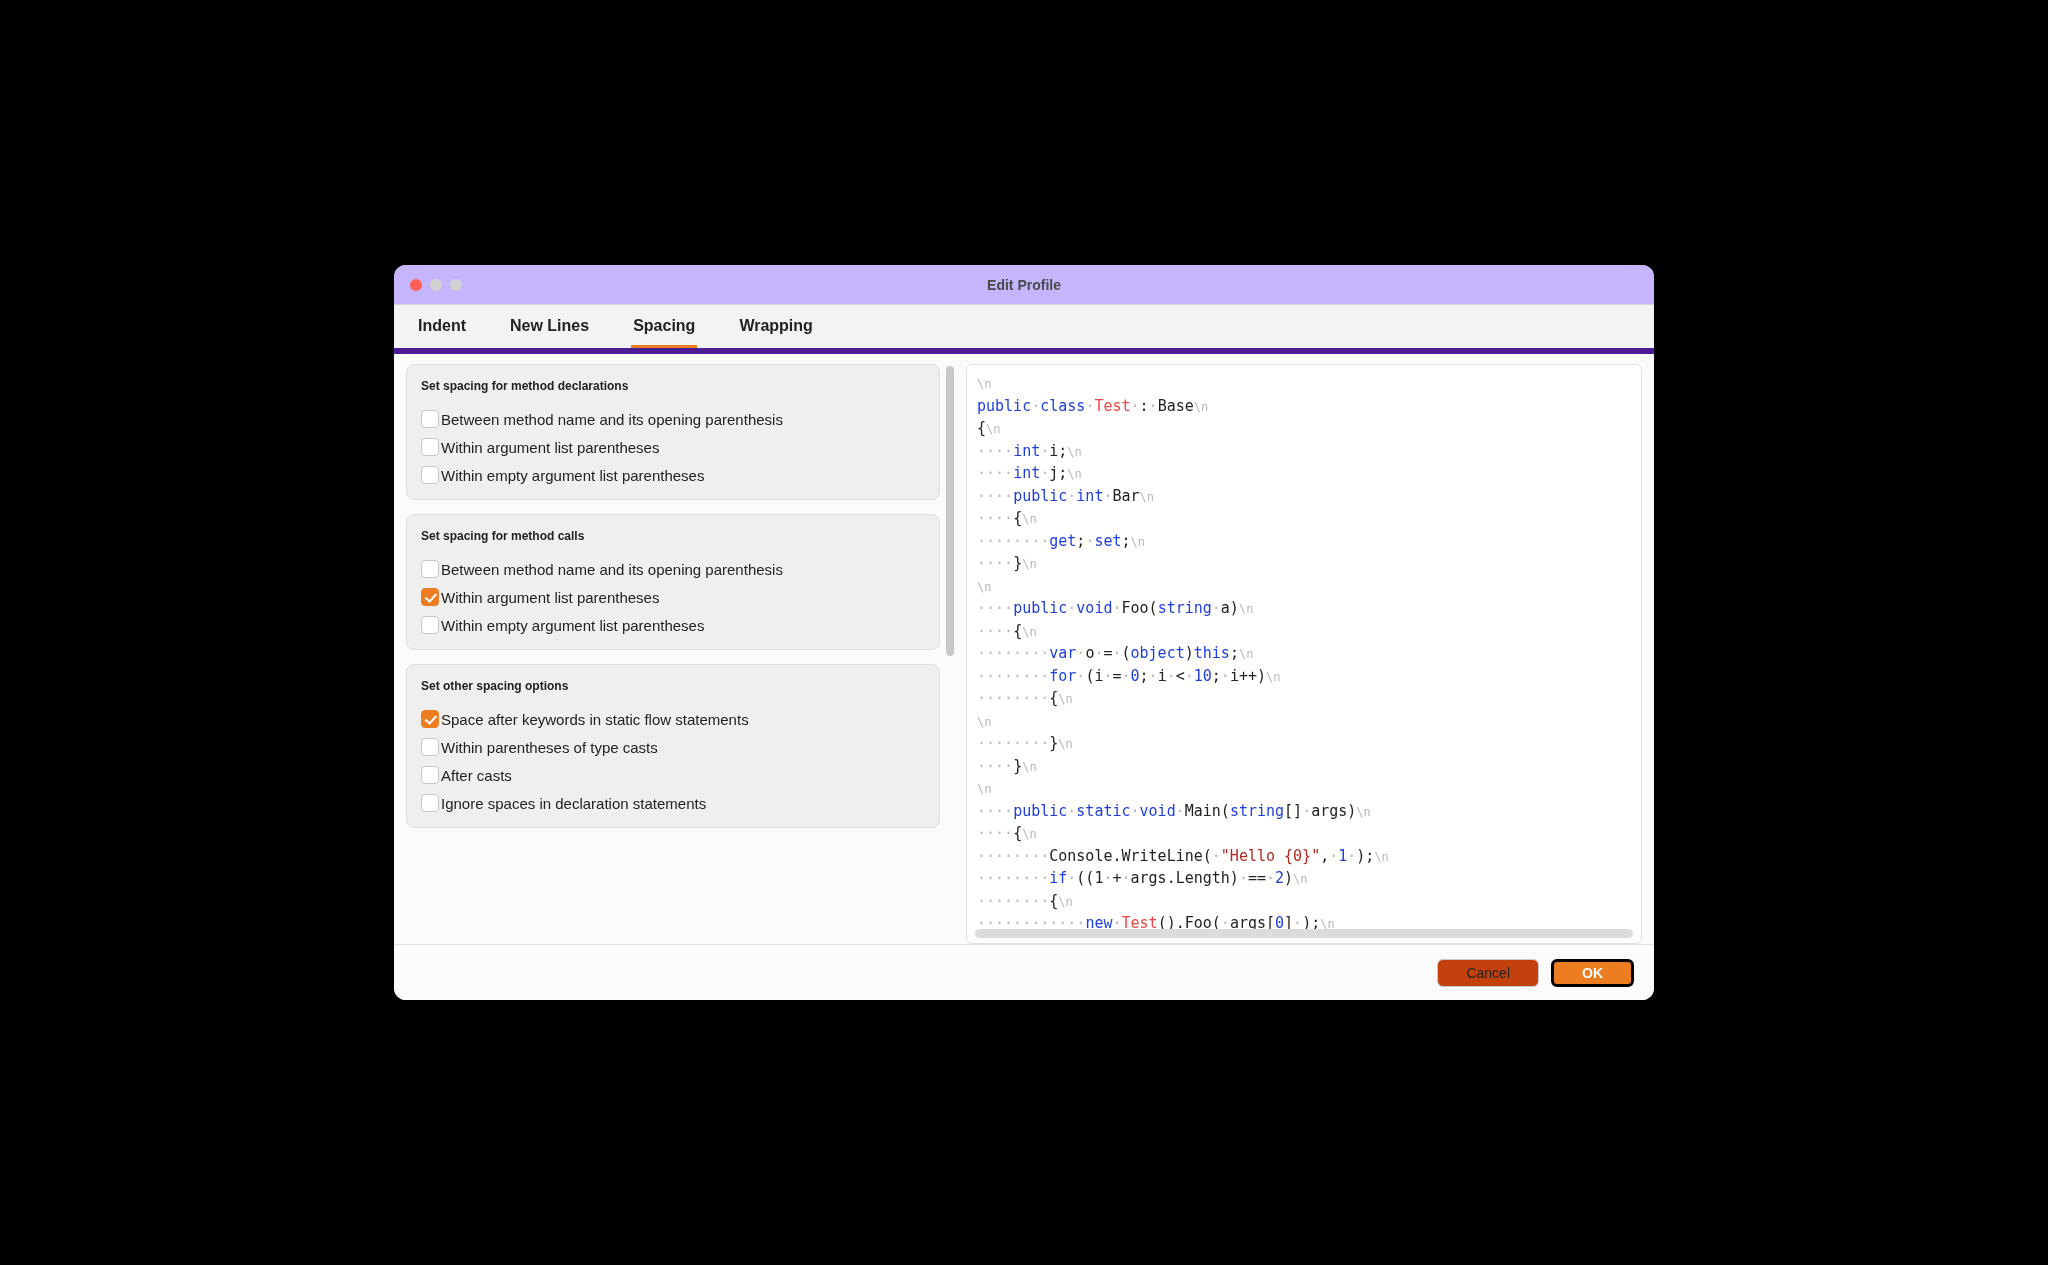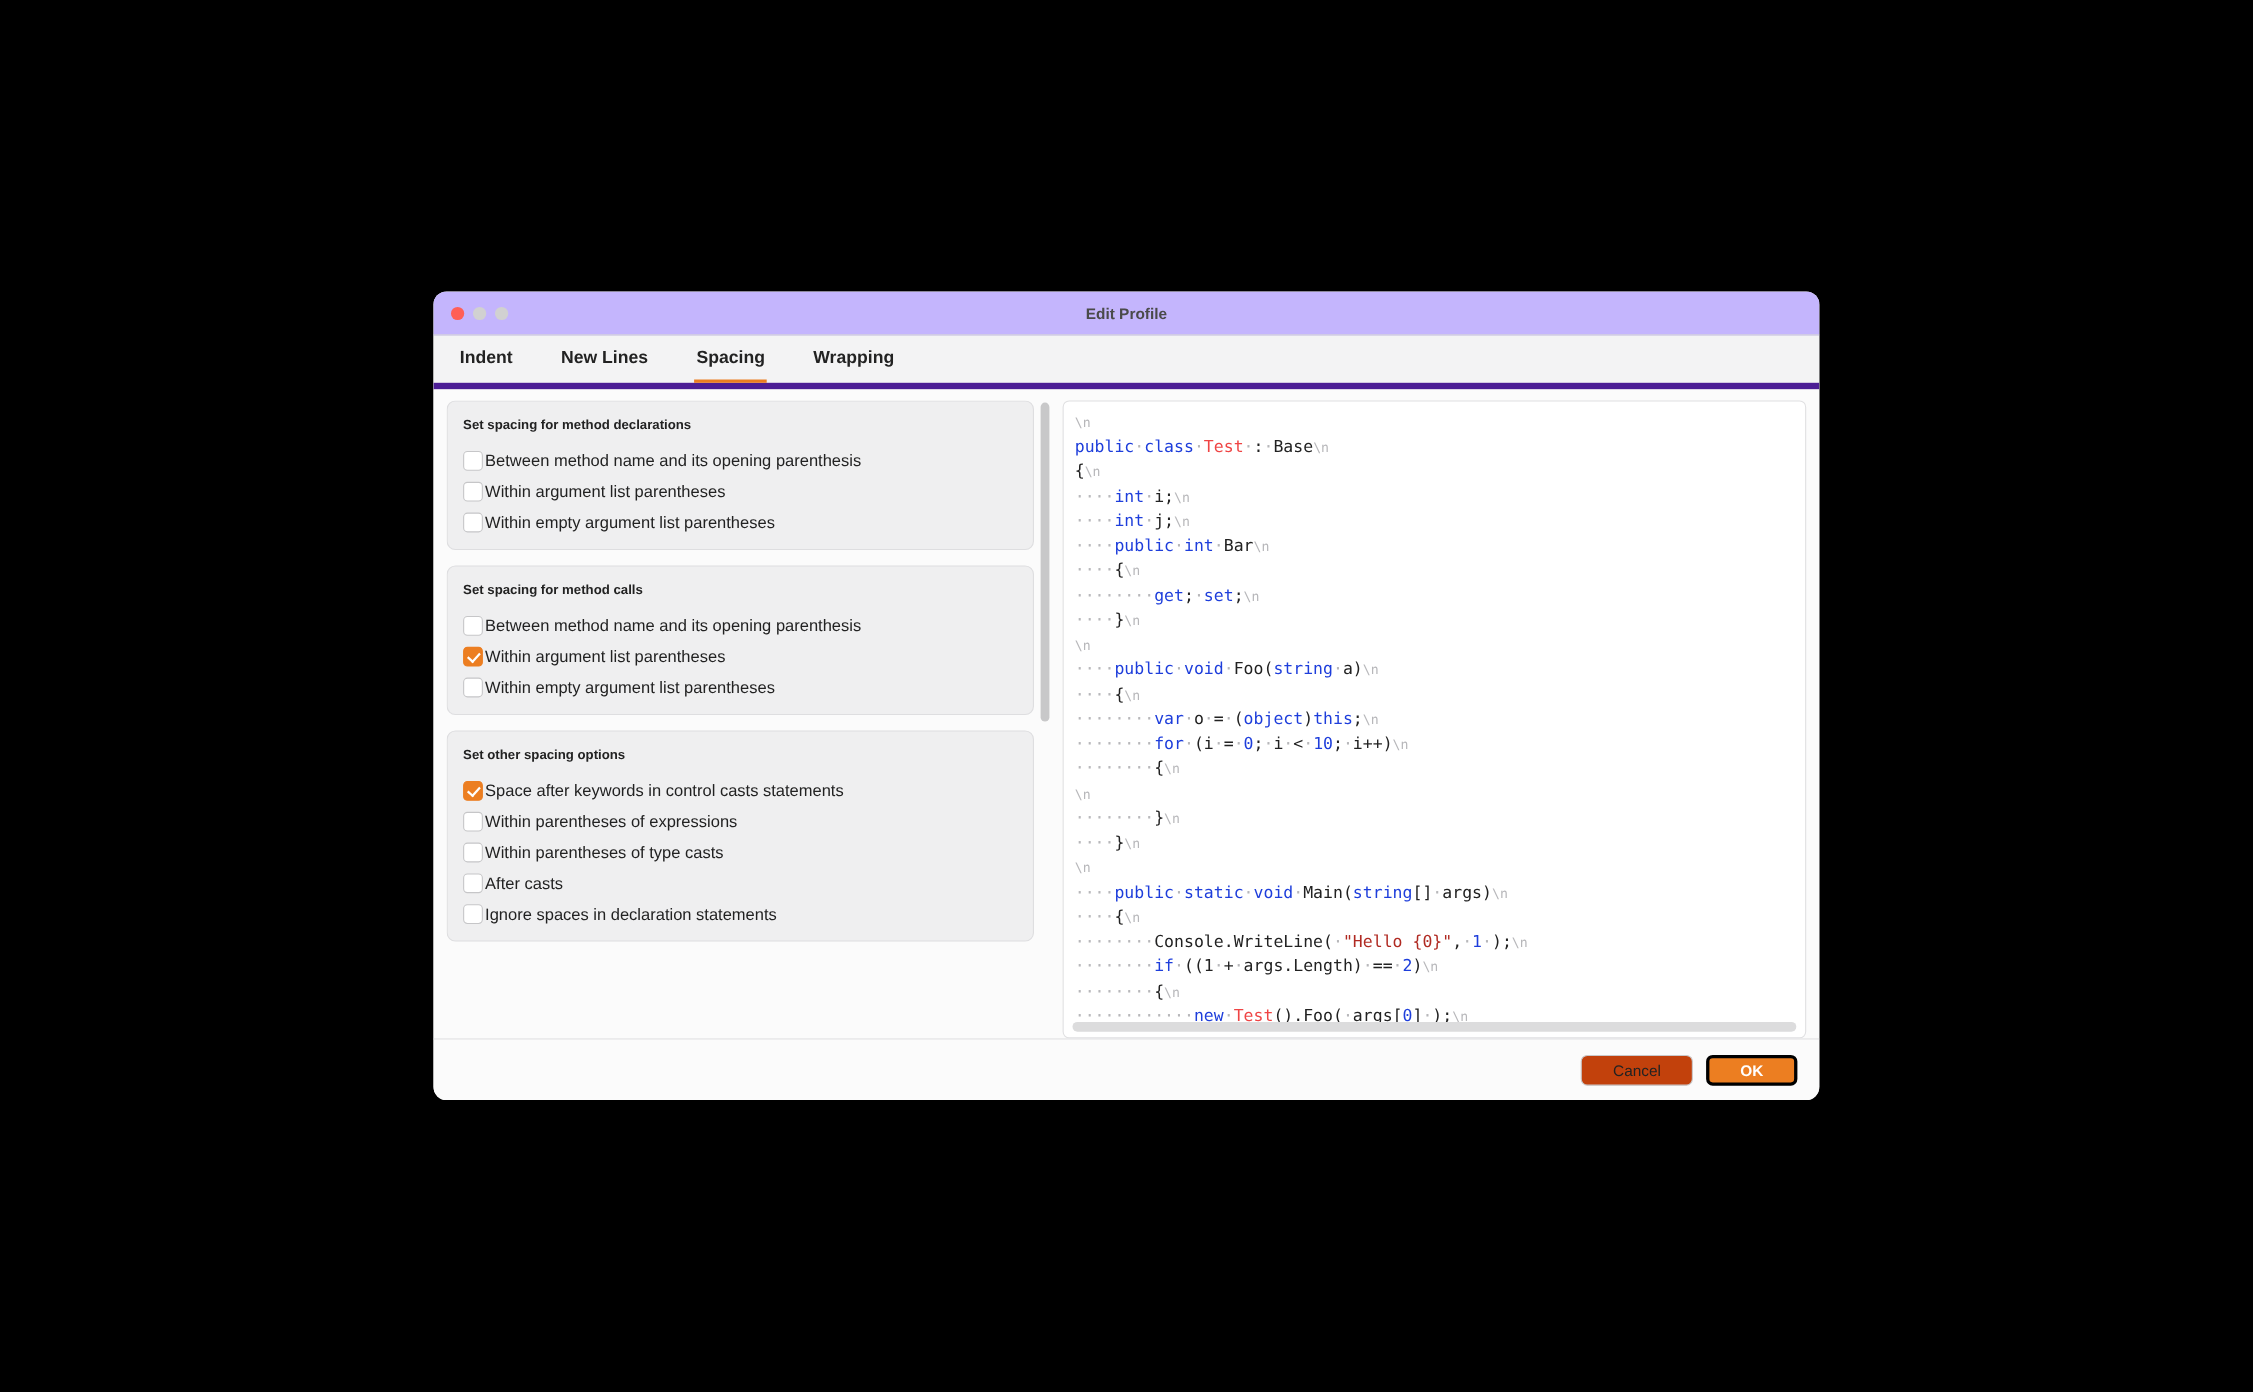--- a/index.html
+++ b/index.html
@@ -216,25 +216,21 @@
             </div>
             <div class="opt">
               <span class="chk"></span>
               <span class="opt-label">Within empty argument list parentheses</span>
             </div>
           </div>
           <div class="group">
             <div class="group-title">Set other spacing options</div>
             <div class="opt">
               <span class="chk checked"></span>
-              <span class="opt-label">Space after keywords in control casts statements</span>
-            </div>
-            <div class="opt">
-              <span class="chk"></span>
-              <span class="opt-label">Within parentheses of expressions</span>
+              <span class="opt-label">Space after keywords in static flow statements</span>
             </div>
             <div class="opt">
               <span class="chk"></span>
               <span class="opt-label">Within parentheses of type casts</span>
             </div>
             <div class="opt">
               <span class="chk"></span>
               <span class="opt-label">After casts</span>
             </div>
             <div class="opt">

